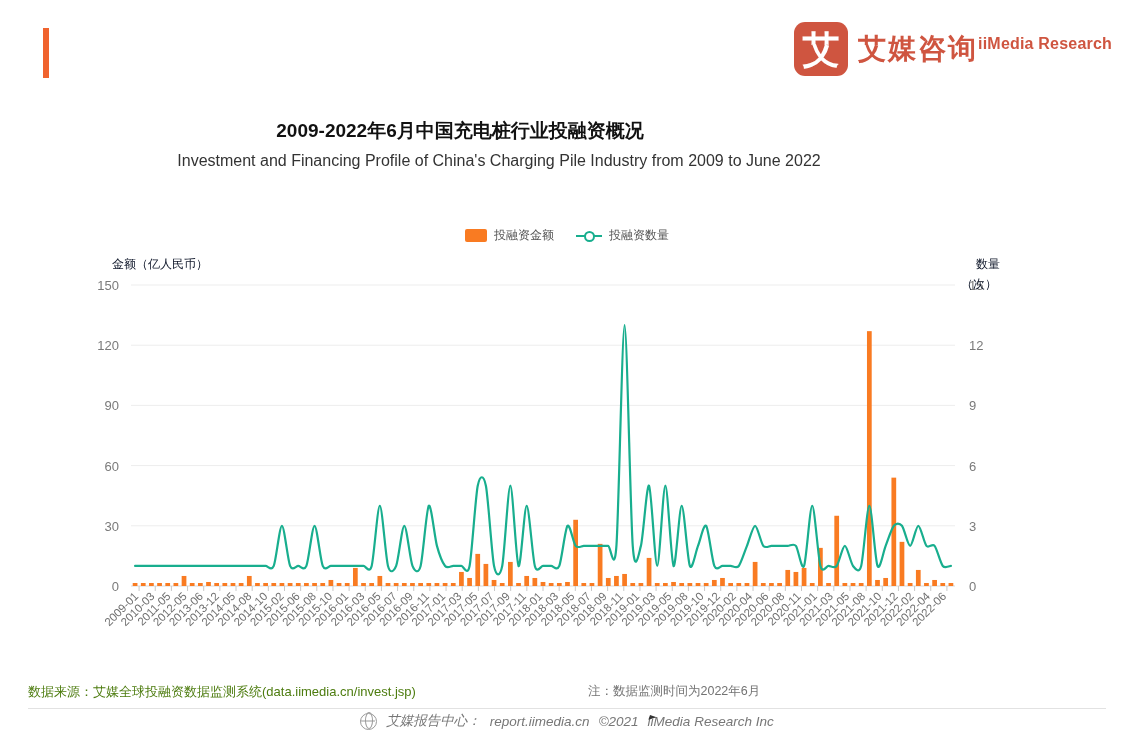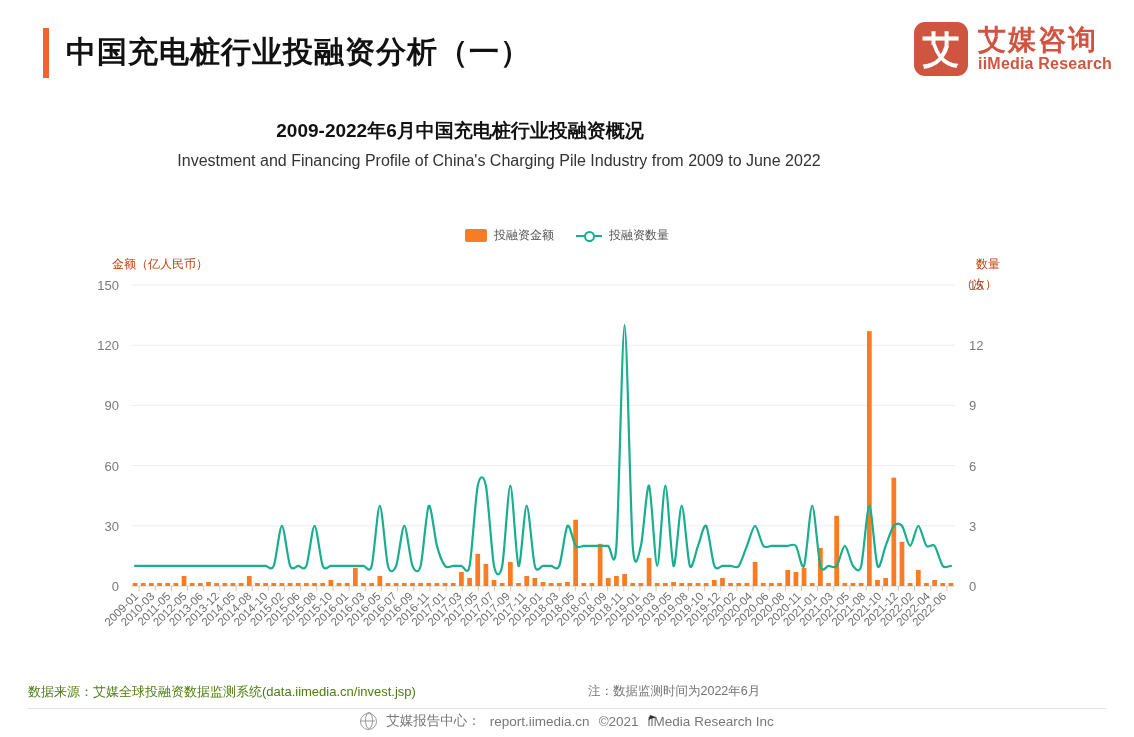--- a/index.html
+++ b/index.html
@@ -54,21 +54,21 @@
     border-radius: 11px;
     background: #CF5540;
     color: #fff;
     display: flex;
     align-items: center;
     justify-content: center;
     font-size: 37px;
     font-weight: bold;
     line-height: 1;
   }
-  .logo-text { display: flex; flex-direction: column; justify-content: center; }
+  .logo-text { display: flex; flex-direction: row; justify-content: center; }
   .logo-cn {
     font-size: 28px;
     font-weight: bold;
     color: #CF5540;
     letter-spacing: 2px;
     line-height: 1.05;
   }
   .logo-en {
     font-size: 16px;
     font-weight: bold;
@@ -143,21 +143,21 @@
     position: absolute;
     left: 0;
     top: 0;
     width: 1134px;
     height: 737px;
     pointer-events: none;
   }
   .axis-label {
     position: absolute;
     font-size: 12px;
-    color: #c2410c;
+    color: #0f172a;
     white-space: nowrap;
     text-align: right;
   }
   .axis-label-left  { left: 112px; top: 256px; }
   .axis-label-right { left: 976px; top: 256px; }
   .axis-unit-right  { left: 961px; top: 276px; }
 
   
   .footer-note {
     position: absolute;
@@ -188,20 +188,21 @@
     left: 0;
     top: 712px;
     width: 1134px;
     display: flex;
     justify-content: center;
     align-items: center;
     gap: 9px;
     font-size: 13.5px;
     color: #777;
     white-space: nowrap;
+    font-style: italic;
   }
   .globe-icon {
     width: 15px; height: 15px;
     border: 1.4px solid #9a9a9a;
     border-radius: 50%;
     position: relative;
     display: inline-block;
     flex: none;
   }
   .globe-icon::before {
@@ -232,21 +233,20 @@
     border-bottom: 5px solid transparent;
     border-top: 0 solid transparent;
     transform: rotate(19deg);
   }
 </style>
 </head>
 <body>
 
 <div class="header">
   <div class="title-bar"></div>
-  <div class="page-title">中国充电桩行业投融资分析（一）</div>
   <div class="logo">
     <div class="logo-mark">艾</div>
     <div class="logo-text">
       <div class="logo-cn">艾媒咨询</div>
       <div class="logo-en">iiMedia Research</div>
     </div>
   </div>
 </div>
 
 <div class="chart-title">2009-2022年6月中国充电桩行业投融资概况</div>

